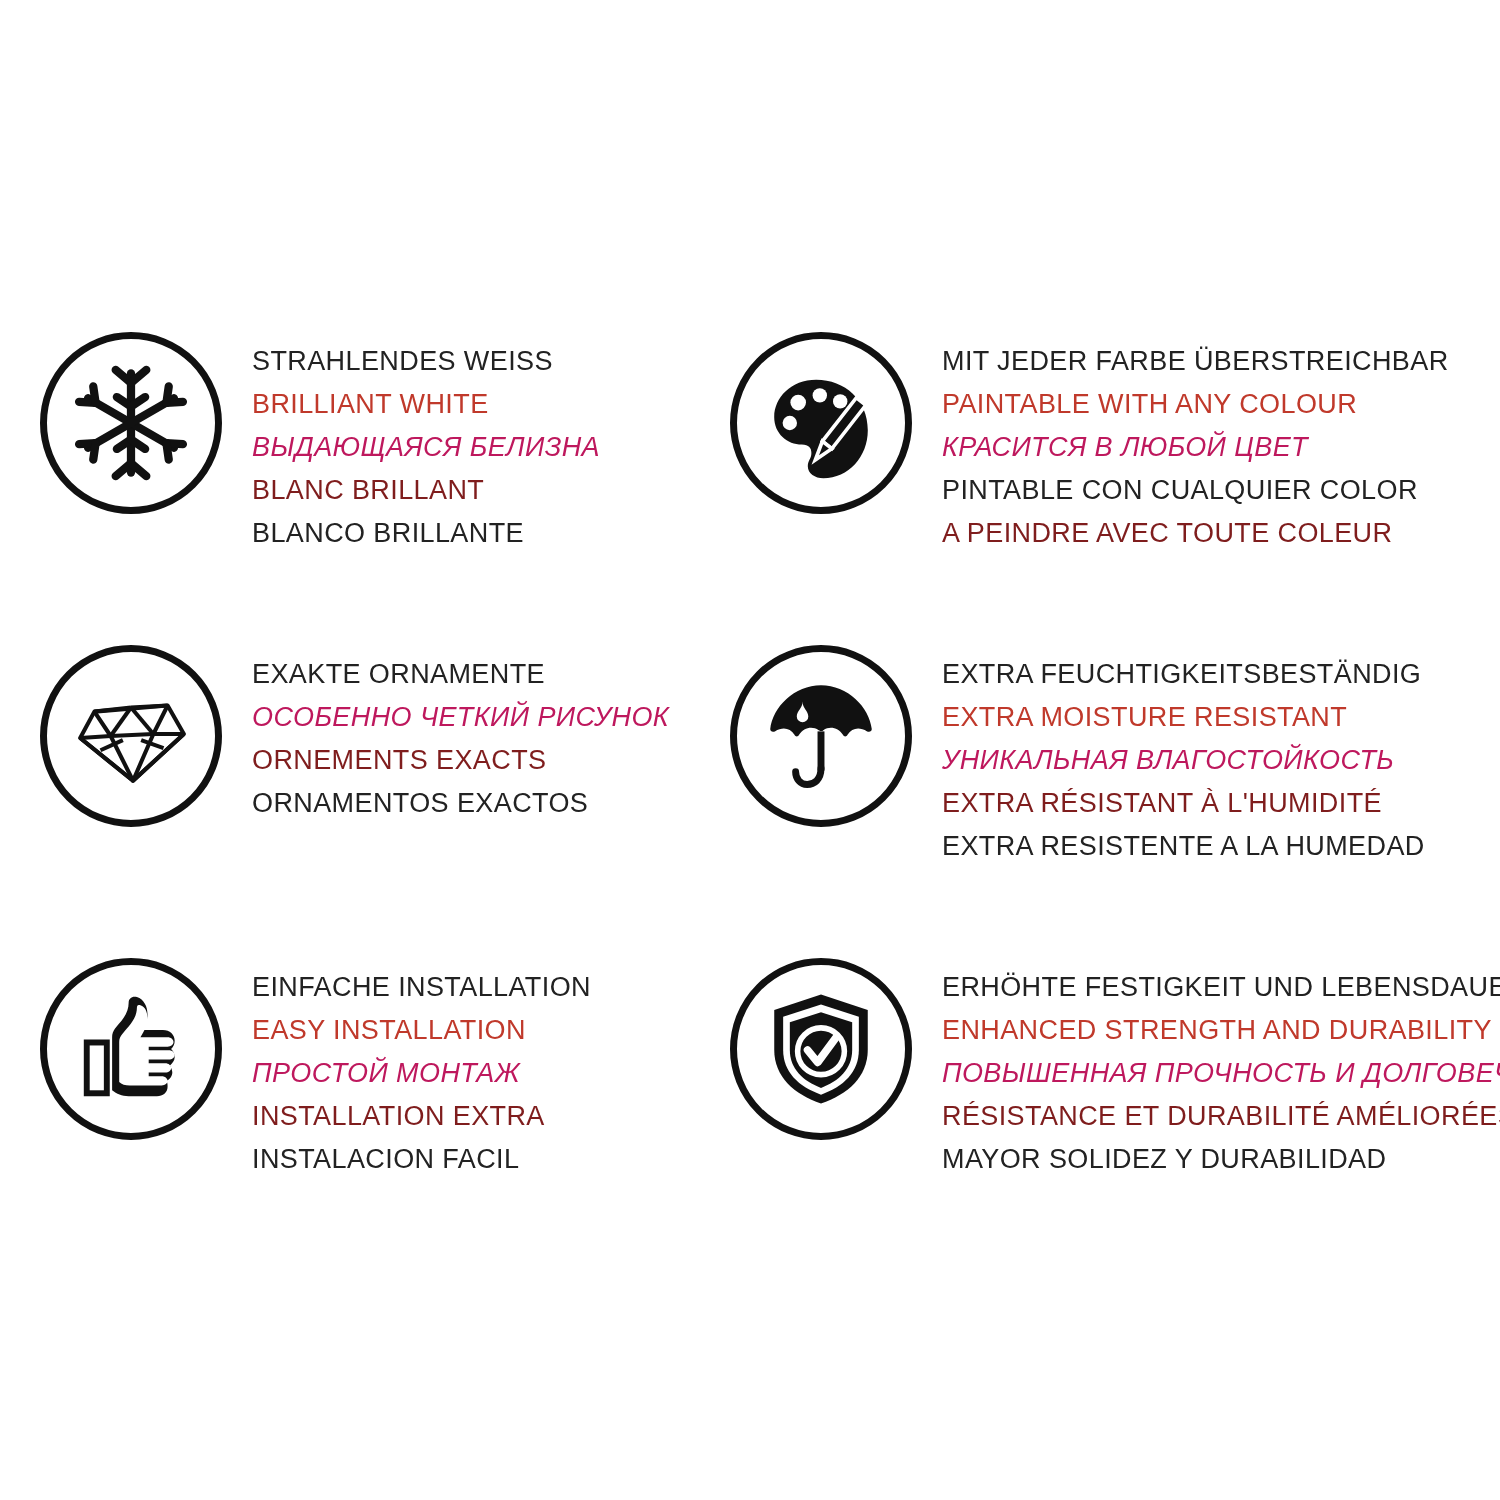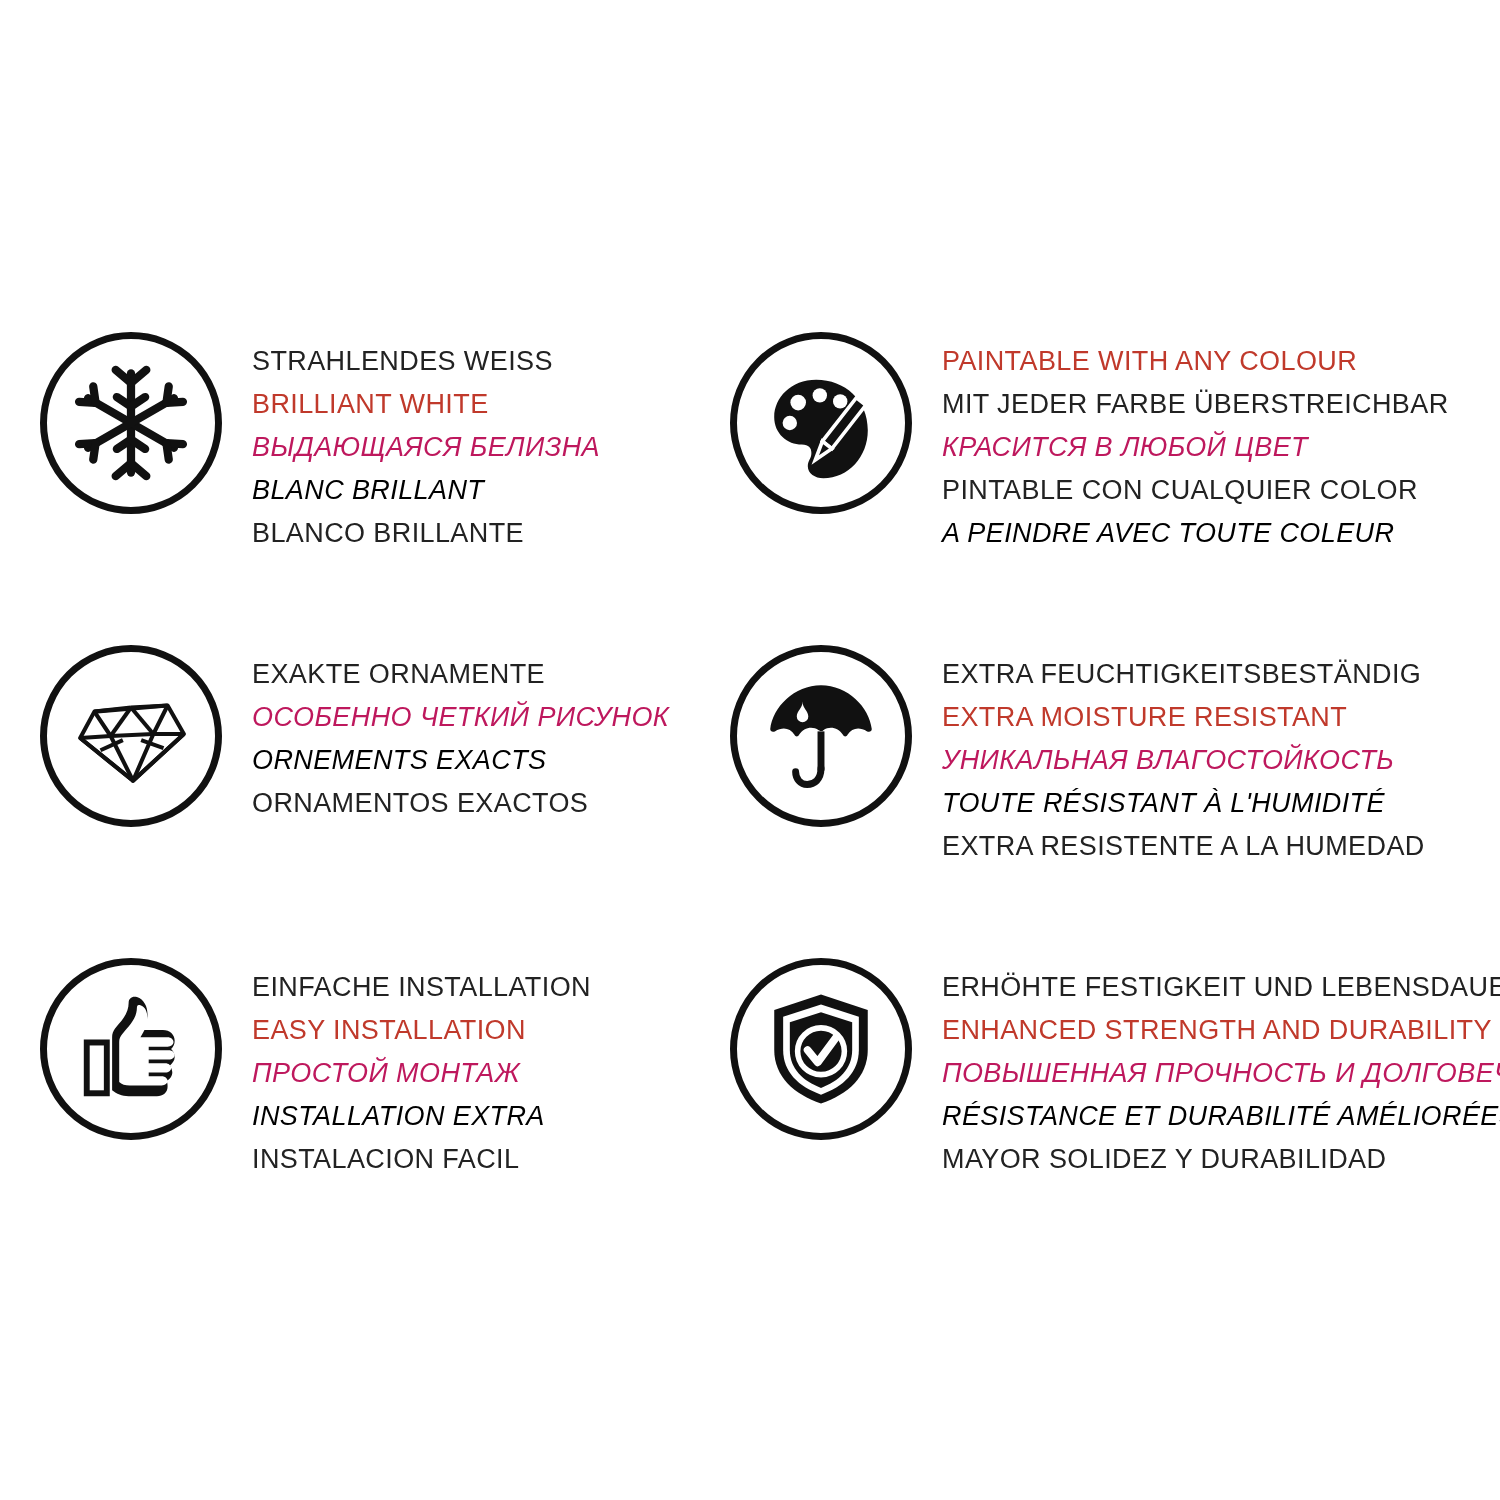--- a/index.html
+++ b/index.html
@@ -63,21 +63,21 @@
 
   .line {
     font-size: 27px;
     line-height: 43px;
     letter-spacing: 0.4px;
     white-space: nowrap;
   }
   .line.de { color: #222222; }
   .line.en { color: #c0392b; font-weight: 400; }
   .line.ru { color: #be185d; font-style: italic; font-weight: 500; }
-  .line.fr { color: #000000; font-style: italic; }
+  .line.fr { color: #7f1d1d; }
   .line.es { color: #222222; }
 </style>
 </head>
 <body>
 
 <div class="sheet">
   <div class="grid">
 
     <div class="feature">
       <div class="icon-wrap">
@@ -125,22 +125,22 @@
           <circle cx="66" cy="32" r="6" fill="#ffffff"></circle>
           <circle cx="24" cy="50" r="6" fill="#ffffff"></circle>
 
           <g transform="rotate(38 60 62)">
             <rect x="55" y="24" width="10" height="46" fill="#111111" stroke="#ffffff" stroke-width="3"></rect>
             <polygon points="55,70 65,70 60,86" fill="#111111" stroke="#ffffff" stroke-width="3"></polygon>
           </g>
         </svg>
       </div>
       <div class="labels">
+        <div class="line de">MIT JEDER FARBE ÜBERSTREICHBAR</div>
         <div class="line en">PAINTABLE WITH ANY COLOUR</div>
-        <div class="line de">MIT JEDER FARBE ÜBERSTREICHBAR</div>
         <div class="line ru">КРАСИТСЯ В ЛЮБОЙ ЦВЕТ</div>
         <div class="line es">PINTABLE CON CUALQUIER COLOR</div>
         <div class="line fr">A PEINDRE AVEC TOUTE COLEUR</div>
       </div>
     </div>
 
     <div class="feature">
       <div class="icon-wrap">
         <svg width="122" height="110" viewBox="0 0 120 104" aria-hidden="true">
           <g fill="none" stroke="#111111" stroke-width="4" stroke-linejoin="round">
@@ -174,21 +174,21 @@
           <path d="M50 8C27 8 8 27 6 46c0 2 2 3 4 2 7-4 13-3 17 3 1 2 3 2 4 0 4-6 11-8 17-4 2 1 3 1 4 0 6-4 13-2 17 4 1 2 3 2 4 0 4-6 10-7 17-3 2 1 4 0 4-2C92 27 73 8 50 8z" fill="#111111"></path>
           <rect x="47" y="48" width="6" height="34" fill="#111111"></rect>
           <path d="M50 80c0 10-6 14-12 14s-10-5-10-11" stroke="#111111" stroke-width="6" fill="none" stroke-linecap="round"></path>
           <path d="M34 22c0 6-5 8-5 13a5 5 0 0 0 10 0c0-5-5-7-5-13z" fill="#ffffff"></path>
         </svg>
       </div>
       <div class="labels">
         <div class="line de">EXTRA FEUCHTIGKEITSBESTÄNDIG</div>
         <div class="line en">EXTRA MOISTURE RESISTANT</div>
         <div class="line ru">УНИКАЛЬНАЯ ВЛАГОСТОЙКОСТЬ</div>
-        <div class="line fr">TOUTE RÉSISTANT À L'HUMIDITÉ</div>
+        <div class="line fr">EXTRA RÉSISTANT À L'HUMIDITÉ</div>
         <div class="line es">EXTRA RESISTENTE A LA HUMEDAD</div>
       </div>
     </div>
 
     <div class="feature">
       <div class="icon-wrap">
         <svg width="118" height="118" viewBox="0 0 100 100" aria-hidden="true">
           <g fill="#111111">
             <path d="M34 40c0-6 4-9 8-14 4-5 6-10 6-15 0-4 3-6 7-5 6 2 9 8 9 15 0 5-2 9-4 13h17c6 0 10 4 10 9 0 3-1 5-3 7 2 2 3 4 3 7s-2 5-4 7c1 2 2 4 2 6 0 3-2 6-5 7 1 2 1 3 1 5 0 5-4 8-9 8H48c-6 0-10-2-14-5V40z"></path>
             <path d="M10 42h22v48H10z"></path>

